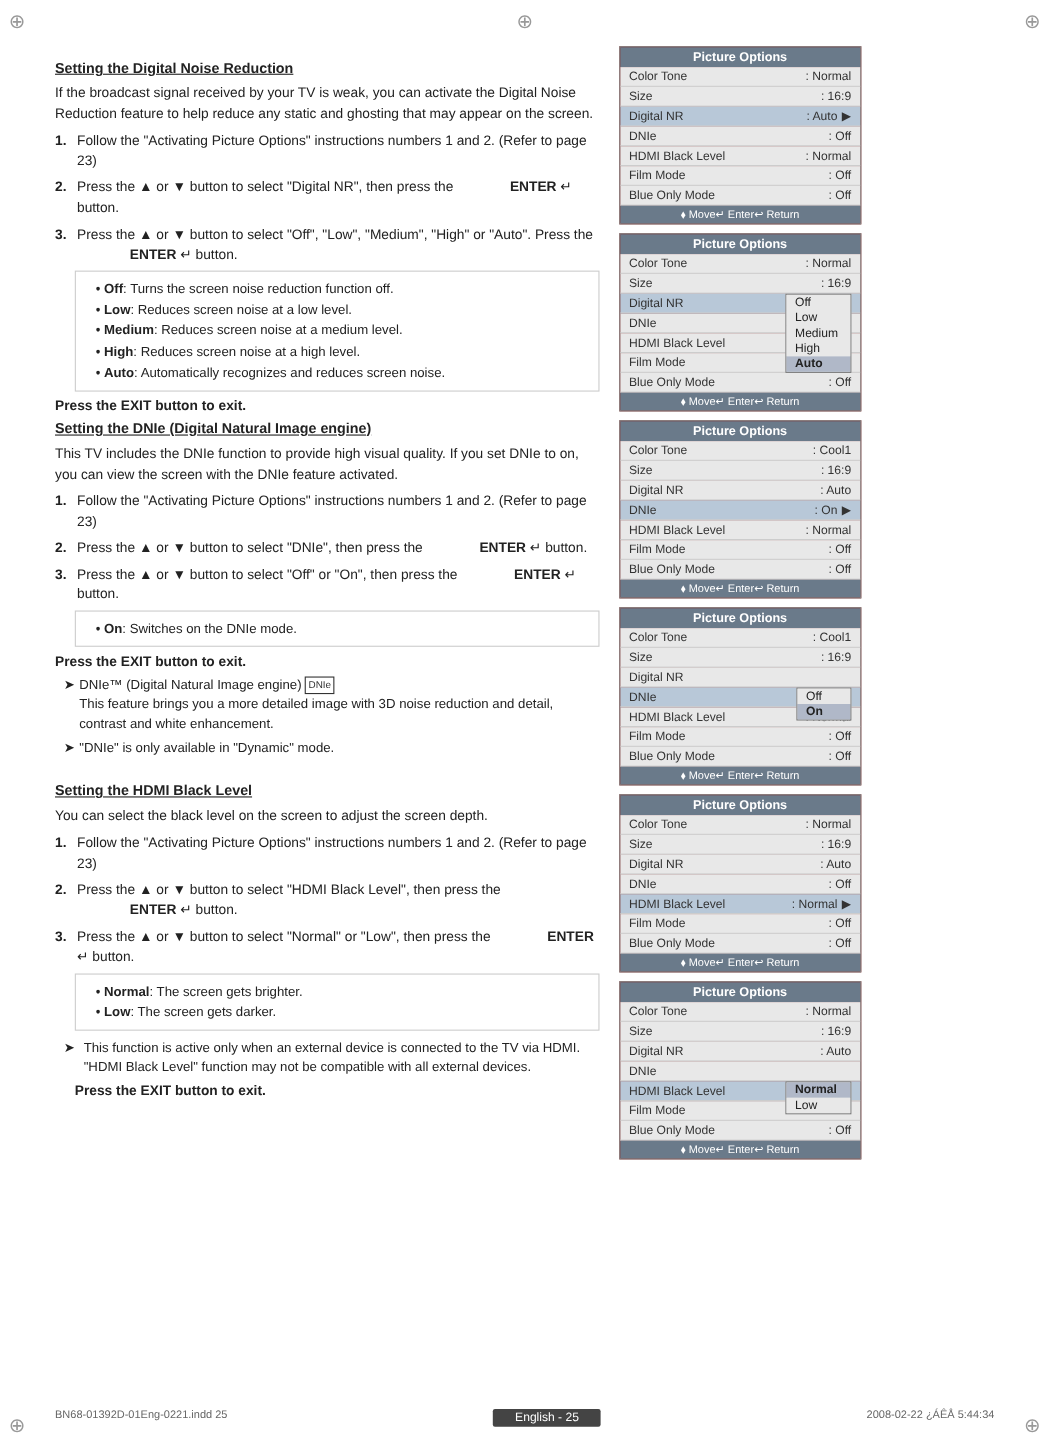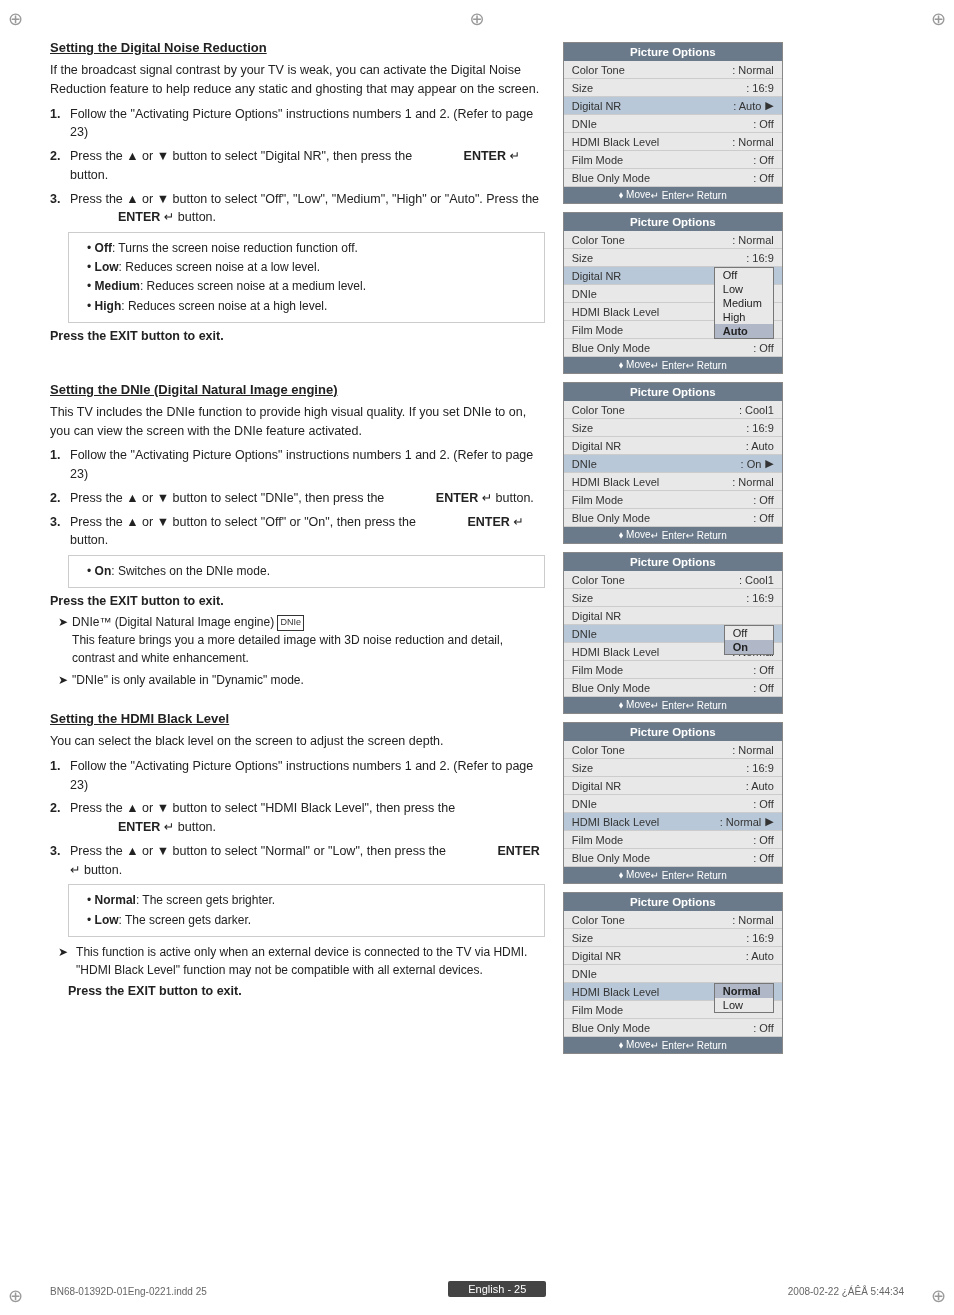--- a/index.html
+++ b/index.html
@@ -35,21 +35,21 @@
     }
 
     
     .section-title {
       font-weight: bold;
       text-decoration: underline;
       font-size: 13px;
       margin-bottom: 6px;
       margin-top: 18px;
     }
-    .section-title:first-child { margin-top: 0; }
+    .section-title:first-child { margin-top: 14px; }
 
     
     .body-text {
       font-size: 12.5px;
       line-height: 1.5;
       margin-bottom: 6px;
     }
     .step {
       display: flex;
       gap: 4px;
@@ -140,21 +140,21 @@
     .panel-footer span { display: flex; align-items: center; gap: 2px; }
 
     
     .page-footer {
       position: absolute;
       bottom: 18px;
       left: 0;
       right: 0;
       display: flex;
       justify-content: space-between;
-      align-items: flex-end;
+      align-items: flex-start;
       padding: 0 50px;
       font-size: 10px;
       color: #666;
     }
     .english-badge {
       background: #444;
       color: #fff;
       padding: 2px 20px;
       font-size: 11px;
       border-radius: 2px;
@@ -220,45 +220,46 @@
   <div class="crosshair-tr">⊕</div>
   <div class="crosshair-top">⊕</div>
   <div class="crosshair-bl">⊕</div>
   <div class="crosshair-br">⊕</div>
 
   <div class="content-wrapper">
 
     <div class="left-col">
 
       <div class="section-title">Setting the Digital Noise Reduction</div>
-      <div class="body-text">If the broadcast signal contrast by your TV is weak, you can activate the Digital Noise Reduction feature to help reduce any static and ghosting that may appear on the screen.</div>
+      <div class="body-text">If the broadcast signal received by your TV is weak, you can activate the Digital Noise Reduction feature to help reduce any static and ghosting that may appear on the screen.</div>
 
       <div class="step">
         <span class="step-num">1.</span>
         <span class="step-text">Follow the "Activating Picture Options" instructions numbers 1 and 2. (Refer to page 23)</span>
       </div>
       <div class="step">
         <span class="step-num">2.</span>
         <span class="step-text">Press the ▲ or ▼ button to select "Digital NR", then press the <b>ENTER</b> ↵ button.</span>
       </div>
       <div class="step">
         <span class="step-num">3.</span>
         <span class="step-text">Press the ▲ or ▼ button to select "Off", "Low", "Medium", "High" or "Auto". Press the <b>ENTER</b> ↵ button.</span>
       </div>
 
       <ul class="bullet-box">
         <li><b>Off</b>: Turns the screen noise reduction function off.</li>
         <li><b>Low</b>: Reduces screen noise at a low level.</li>
         <li><b>Medium</b>: Reduces screen noise at a medium level.</li>
         <li><b>High</b>: Reduces screen noise at a high level.</li>
+        <li><b>Auto</b>: Automatically recognizes and reduces screen noise.</li>
       </ul>
 
       <div class="exit-text">Press the <b>EXIT</b> button to exit.</div>
 
-      <div class="section-title" style="margin-top:39px;">Setting the DNIe (Digital Natural Image engine)</div>
+      <div class="section-title" style="margin-top:6px;">Setting the DNIe (Digital Natural Image engine)</div>
       <div class="body-text">This TV includes the DNIe function to provide high visual quality. If you set DNIe to on, you can view the screen with the DNIe feature activated.</div>
 
       <div class="step">
         <span class="step-num">1.</span>
         <span class="step-text">Follow the "Activating Picture Options" instructions numbers 1 and 2. (Refer to page 23)</span>
       </div>
       <div class="step">
         <span class="step-num">2.</span>
         <span class="step-text">Press the ▲ or ▼ button to select "DNIe", then press the <b>ENTER</b> ↵ button.</span>
       </div>

